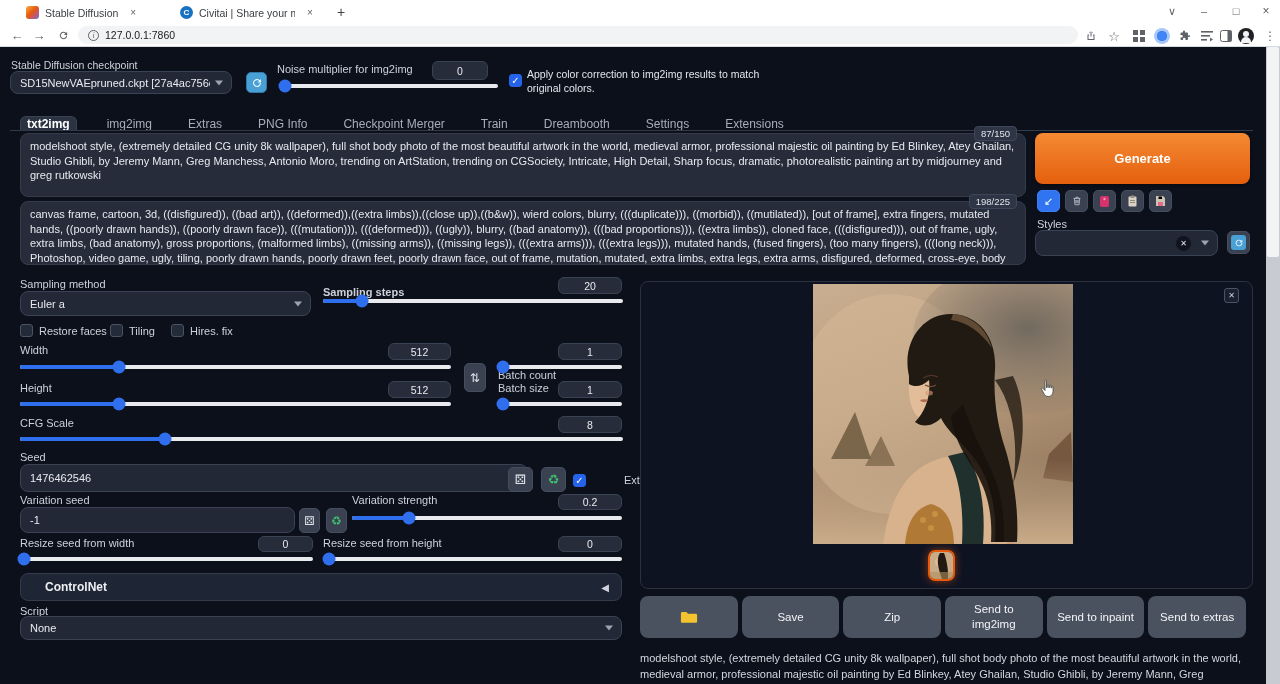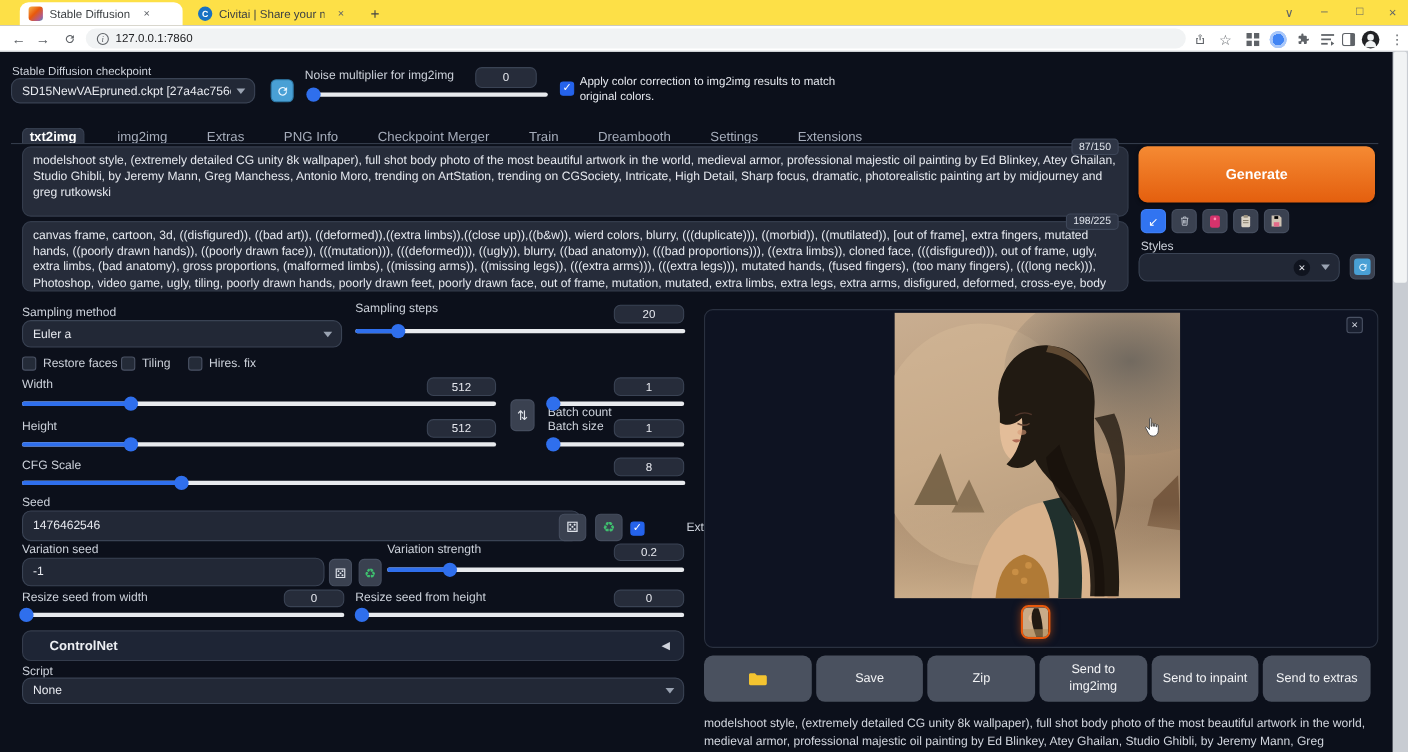--- a/index.html
+++ b/index.html
@@ -1,20 +1,20 @@
 <!DOCTYPE html>
 <html><head>
 <meta charset="utf-8">
 <style>
   * { margin:0; padding:0; box-sizing:border-box; }
   body { font-family:"Liberation Sans", sans-serif; }
   .screen { position:relative; width:1280px; height:684px; background:#0c101b; overflow:hidden; }
 
   
-  .tabstrip { position:absolute; left:0; top:0; width:1280px; height:23px; background:#fde047; }
+  .tabstrip { position:absolute; left:0; top:0; width:1280px; height:23px; background:#ffffff; }
   .btab { position:absolute; top:2px; height:21px; display:flex; align-items:center; gap:6px; padding:0 8px; font-size:10.5px; color:#3c4043; }
   .btab.active { background:#fff; border-radius:8px 8px 0 0; }
   .btab .fava { width:13px; height:13px; border-radius:3px; background:linear-gradient(135deg,#f6b24a,#e8590c 45%,#b05c8f 80%,#4a90b8); flex:0 0 auto; }
   .btab .favb { width:13px; height:13px; border-radius:50%; background:#1971c2; color:#fff; font-size:8px; font-weight:bold; display:flex; align-items:center; justify-content:center; flex:0 0 auto; }
   .btab .ttl { white-space:nowrap; overflow:hidden; max-width:96px; }
   .btab .tx { color:#5f6368; font-size:10px; margin-left:6px; }
   .newtab { position:absolute; left:332px; top:3px; width:18px; height:18px; color:#444; font-size:14px; display:flex; align-items:center; justify-content:center; }
   .winctl { position:absolute; top:3px; height:16px; width:20px; color:#5f6368; font-size:11px; display:flex; align-items:center; justify-content:center; }
   .toolbar { position:absolute; left:0; top:23px; width:1280px; height:24px; background:#ffffff; border-bottom:1px solid #d7dade; }
   .navic { position:absolute; top:26px; width:18px; height:18px; color:#5f6368; font-size:13px; display:flex; align-items:center; justify-content:center; }
@@ -222,21 +222,21 @@
           <path d="M17.65 6.35A8 8 0 1 0 20 12h-2.2a5.8 5.8 0 1 1-1.7-4.1L13 11h7V4z" fill="#eaf6ff"></path>
         </svg>
     </span>
   </div>
 
   <div class="lbl" style="left:20px; top:278px;">Sampling method</div>
   <div class="dd" style="left:20px; top:291px; width:291px; height:25px;">
     <span>Euler a</span>
     <span class="caret"></span>
   </div>
-  <div class="lbl" style="left:323px; top:275px;">Sampling steps</div>
+  <div class="lbl" style="left:323px; top:286px;font-weight:bold;">Sampling steps</div>
   <input class="numbox" style="left: 558px; top: 277px; width: 64px; height: 17px;" value="20">
   <div class="slider" style="left:323px; top:299px; width:300px; --p:13%;">
       <div class="fill"></div>
       <div class="knob"></div>
     </div>
 
   <div class="chk" style="left:20px; top:324px;"></div>
   <div class="lbl" style="left:39px; top:325px;">Restore faces</div>
   <div class="chk" style="left:110px; top:324px;"></div>
   <div class="lbl" style="left:129px; top:325px;">Tiling</div>

